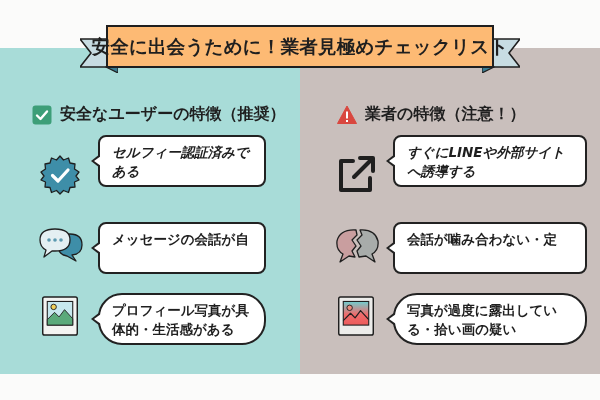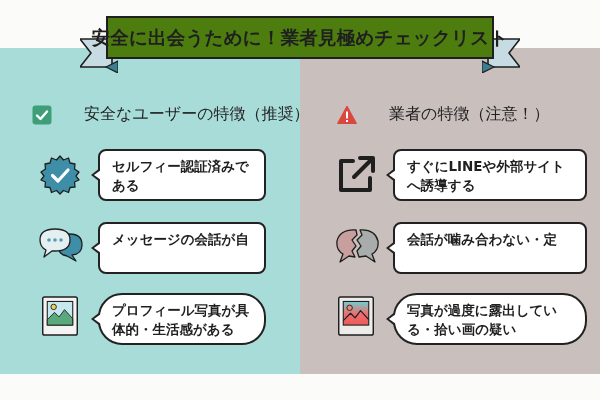--- a/index.html
+++ b/index.html
@@ -10,30 +10,30 @@
   .panel { position: absolute; top: 48px; height: 326px; }
   .panel-left { left: 0; width: 300px; background: #a8dcd8; }
   .panel-right { left: 300px; width: 300px; background: #c9bfbc; }
   .bottom-band { position: absolute; left: 0; top: 374px; width: 600px; height: 26px; background: #fbfbfa; }
 
   
   .ribbon-tail { position: absolute; top: 33px; width: 38px; height: 40px; }
   .ribbon-tail.left { left: 80px; }
   .ribbon-tail.right { left: 482px; }
   .banner {
-    position: absolute; left: 106px; top: 16px; width: 388px; height: 43px;
-    background: #4d7c0f; border: 2px solid #1f1f1f;
+    position: absolute; left: 106px; top: 25px; width: 388px; height: 43px;
+    background: #fdba74; border: 2px solid #1f1f1f;
     display: flex; align-items: center; justify-content: center;
     font-weight: bold; font-size: 18.5px; letter-spacing: 0.2px; white-space: nowrap;
   }
 
   
   .section-title {
     position: absolute; top: 104px; display: flex; align-items: center;
-    font-weight: normal; font-size: 16px; white-space: nowrap; gap: 24px;
+    font-weight: bold; font-size: 16px; white-space: nowrap;
   }
   .section-title.left { left: 32px; }
   .section-title.right { left: 337px; justify-content: flex-end; }
   .section-title .icon { width: 20px; height: 20px; margin-right: 8px; display: inline-block; }
 
   
   .item-icon { position: absolute; width: 40px; height: 40px; }
   .bubble {
     position: absolute; background: #ffffff; border: 2px solid #222;
     border-radius: 8px; padding: 6px 10px 6px 12px;
@@ -44,21 +44,21 @@
     width: 0; height: 0; border-top: 7px solid transparent; border-bottom: 7px solid transparent;
     border-right: 9px solid #222;
   }
   .bubble::after {
     content: ""; position: absolute; left: -6px; top: 50%; margin-top: -5px;
     width: 0; height: 0; border-top: 5px solid transparent; border-bottom: 5px solid transparent;
     border-right: 7px solid #ffffff;
   }
   .bubble.l { left: 98px; width: 168px; height: 52px; }
   .bubble.r { left: 393px; width: 194px; height: 52px; }
-  .row1 { top: 149px; }
+  .row1 { top: 135px; font-style: italic; }
   .row2 { top: 222px; }
   .row3 { top: 293px; border-radius: 24px; }
   .line { display: block; white-space: nowrap; }
 </style>
 </head>
 <body>
 
 <div class="top-band"></div>
 <div class="panel panel-left"></div>
 <div class="panel panel-right"></div>

